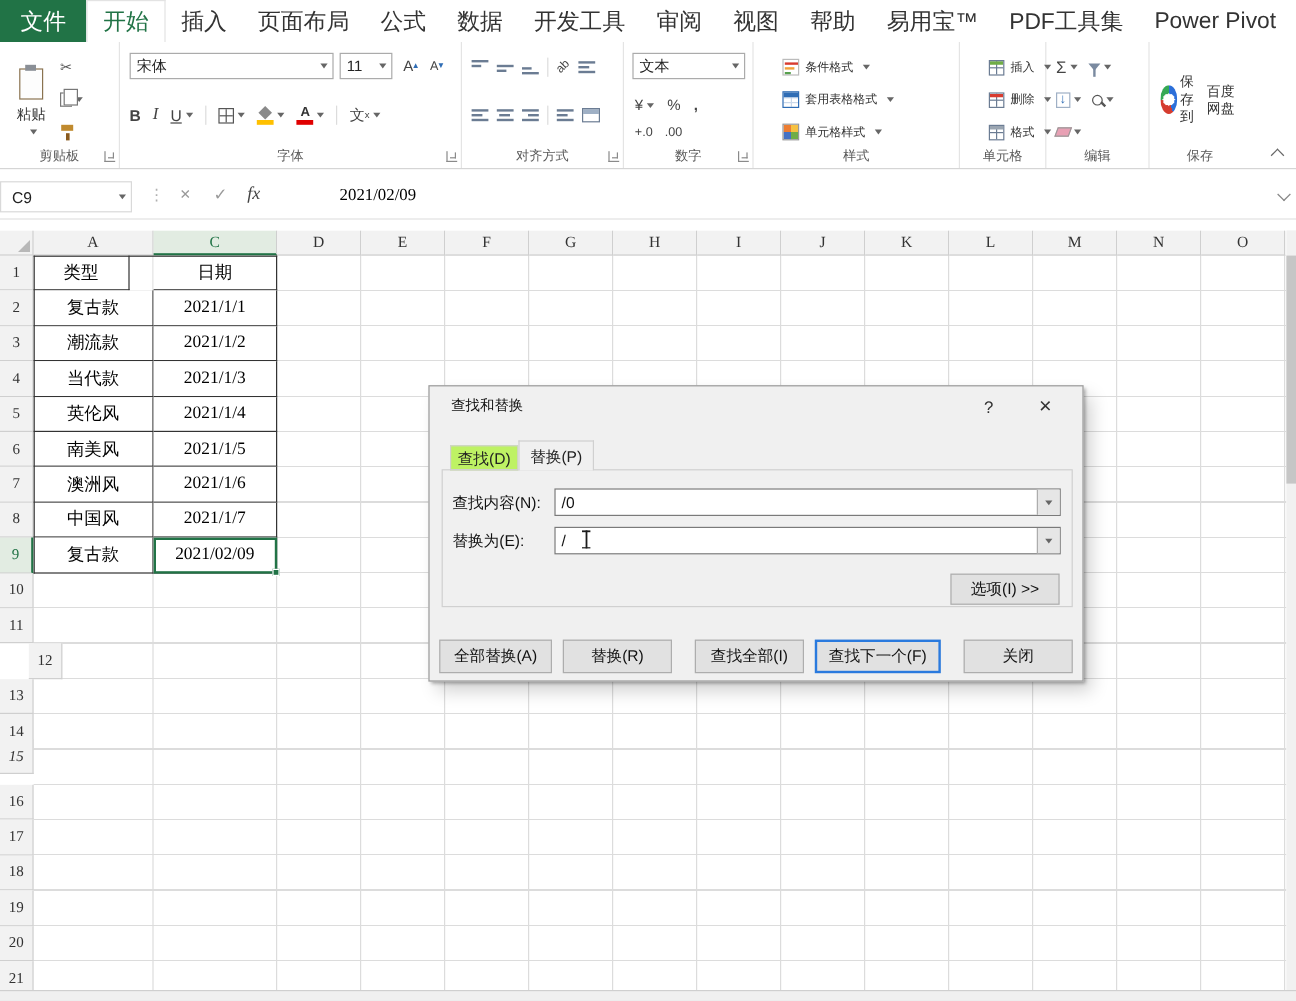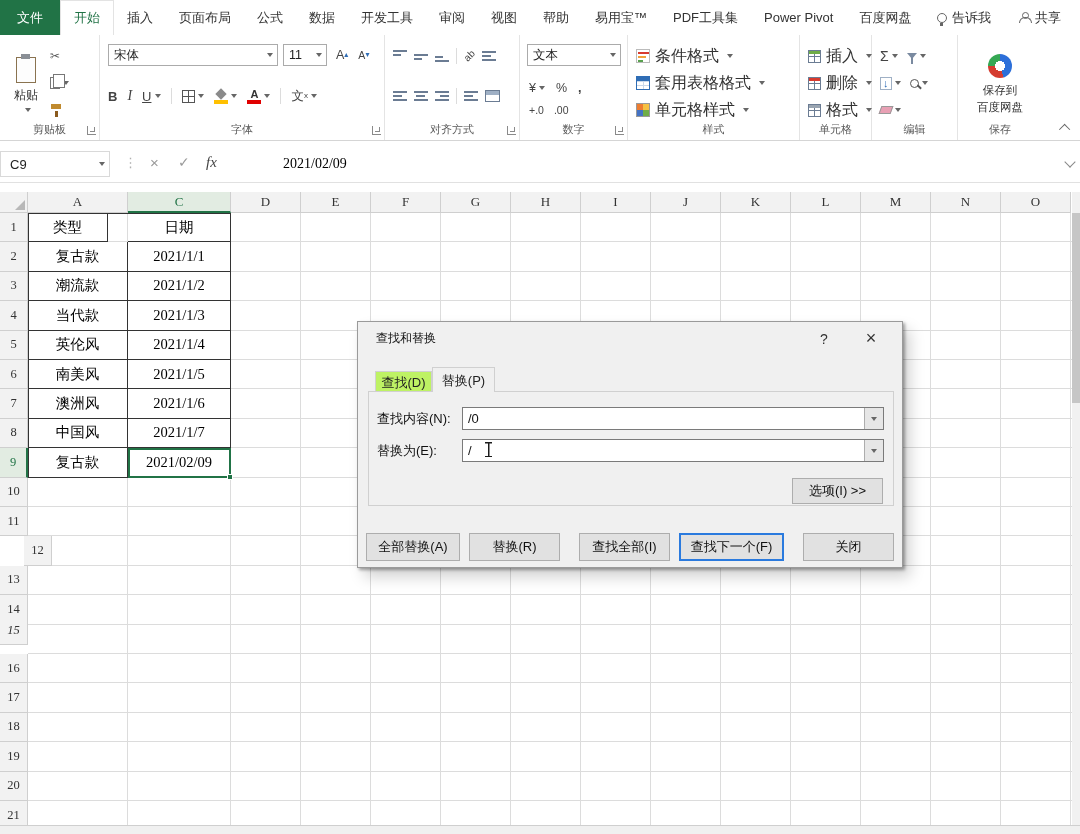--- a/index.html
+++ b/index.html
@@ -3,21 +3,21 @@
 <meta charset="utf-8">
 <style>
   * { margin:0; padding:0; box-sizing:border-box; }
   body { background:#777; }
   #app { position:relative; width:1080px; height:834px; background:#fff;
          font-family:"Liberation Sans",sans-serif; font-size:13px; color:#222; overflow:hidden; }
 
   
   .tabbar { position:absolute; top:0; left:0; width:100%; height:35px; background:#fff; display:flex; align-items:stretch; }
   #ribbonTabs { display:flex; align-items:stretch; }
-  .rtab { display:flex; align-items:center; padding:0 13px; font-size:13px; color:#333; white-space:nowrap; cursor:default; }
+  .rtab { display:flex; align-items:center; padding:0 13px; font-size:19px; color:#333; white-space:nowrap; cursor:default; }
   .rtab.file { background:#217346; color:#fff; padding:0 17px; }
   .rtab.active { color:#217346; border:1px solid #e3e3e3; border-bottom:none; background:#fff; }
   .tab-right { margin-left:auto; display:flex; align-items:center; gap:28px; padding-right:19px; }
   .tr-item { display:flex; align-items:center; gap:5px; color:#333; font-size:13px; }
   .i-bulb { width:10px; height:10px; border:1.5px solid #666; border-radius:50%; position:relative; }
   .i-bulb::after { content:""; position:absolute; left:2px; bottom:-4px; width:3px; height:3px; background:#666; }
   .i-person { width:11px; height:11px; position:relative; }
   .i-person::before { content:""; position:absolute; left:3px; top:0; width:5px; height:5px; border:1.2px solid #666; border-radius:50%; }
   .i-person::after { content:""; position:absolute; left:0; bottom:0; width:11px; height:5px; border:1.2px solid #666; border-bottom:none; border-radius:6px 6px 0 0; }
 
@@ -26,21 +26,21 @@
   .rgroup { position:absolute; top:0; height:100%; border-right:1px solid #e4e4e4; }
   .glabel { position:absolute; bottom:3px; left:0; width:100%; text-align:center; font-size:11px; color:#595959; }
   .launcher { position:absolute; right:3px; bottom:5px; width:9px; height:9px; border-left:1px solid #8a8a8a; border-bottom:1px solid #8a8a8a; }
   .launcher::after { content:""; position:absolute; right:1px; top:1px; width:4px; height:4px; border-right:1px solid #8a8a8a; border-bottom:1px solid #8a8a8a; }
   .dd { width:0; height:0; border-left:3px solid transparent; border-right:3px solid transparent; border-top:4px solid #666; display:inline-block; margin-left:3px; flex:none; }
   .dd.auto { margin-left:auto; margin-right:4px; }
   .vsep { width:1px; height:16px; background:#dcdcdc; display:inline-block; }
   .combo { position:absolute; background:#fff; border:1px solid #ababab; display:flex; align-items:center; padding-left:5px; font-size:12.5px; color:#222; }
   .mi { display:inline-flex; align-items:center; font-size:12.5px; color:#444; line-height:1; }
   .arow { position:absolute; display:flex; align-items:center; gap:9px; height:22px; left:8px; }
-  .srow { position:absolute; left:8px; height:20px; display:flex; align-items:center; gap:5px; font-size:16px; color:#333; white-space:nowrap; }
+  .srow { position:absolute; left:24px; height:20px; display:flex; align-items:center; gap:5px; font-size:10px; color:#333; white-space:nowrap; }
 
   
   .pastebtn { position:absolute; left:7px; top:7px; width:38px; height:84px; display:flex; flex-direction:column; align-items:center; justify-content:center; gap:4px; border:1px solid transparent; }
   .i-clipboard { width:20px; height:26px; background:#fdfdfd; border:1.5px solid #8a7350; position:relative; }
   .i-clipboard::before { content:""; position:absolute; left:4px; top:-4px; width:9px; height:5px; background:#8a8f96; }
   .pastelabel { font-size:12px; color:#333; }
   .clipminis { position:absolute; left:50px; top:12px; display:flex; flex-direction:column; gap:9px; }
   .mini { display:flex; align-items:center; height:18px; }
   .glyph { font-size:12px; color:#555; }
   .i-copy { width:10px; height:12px; border:1px solid #777; background:#fff; position:relative; }
@@ -106,21 +106,21 @@
   
   .i-funnel { width:0; height:0; border-left:5px solid transparent; border-right:5px solid transparent; border-top:6px solid #7a8aa0; position:relative; display:inline-block; flex:none; }
   .i-funnel::after { content:""; position:absolute; left:-1px; top:-2px; width:2px; height:7px; background:#7a8aa0; }
   .i-mag { width:9px; height:9px; border:1.5px solid #555; border-radius:50%; position:relative; display:inline-block; flex:none; }
   .i-mag::after { content:""; position:absolute; left:6px; top:6px; width:5px; height:1.5px; background:#555; transform:rotate(45deg); }
   .i-filldown { font-size:11px; color:#2f6db5; border:1px solid #9fb0c5; padding:0 2px; line-height:11px; }
   .i-eraser { width:12px; height:8px; background:#e8a0b4; border:1px solid #999; transform:skewX(-20deg); display:inline-block; flex:none; }
   .sigma { font-size:14px; color:#444; }
 
   
-  .savebtn { position:absolute; left:8px; top:8px; width:68px; height:82px; display:flex; flex-direction:column; align-items:center; justify-content:center; gap:2px; border:1px solid transparent; }
+  .savebtn { position:absolute; left:8px; top:8px; width:68px; height:82px; display:flex; align-items:center; justify-content:center; gap:2px; border:1px solid transparent; }
   .i-baidu { width:24px; height:24px; border-radius:50%; margin-bottom:3px;
     background: radial-gradient(circle at center, #fff 0 5px, transparent 5px),
                 conic-gradient(#2c6fd9 0 45%, #d53c2f 45% 75%, #35a854 75% 100%); }
   .sl { font-size:11.5px; color:#333; line-height:1.25; }
   .ribbon-collapse { position:absolute; right:10px; bottom:8px; width:8px; height:8px; border-left:1.5px solid #666; border-top:1.5px solid #666; transform:rotate(45deg) translateY(2px); }
 
   
   .fbar { position:absolute; top:146px; left:0; width:100%; height:37px; background:#fff; border-bottom:1px solid #e1e1e1; }
   .namebox { position:absolute; left:0; top:5px; width:110px; height:26px; border:1px solid #d9d9d9; display:flex; align-items:center; padding-left:9px; font-size:13px; color:#222; background:#fff; }
   .fb-handle { position:absolute; left:124px; top:9px; color:#b0b0b0; font-size:13px; }

